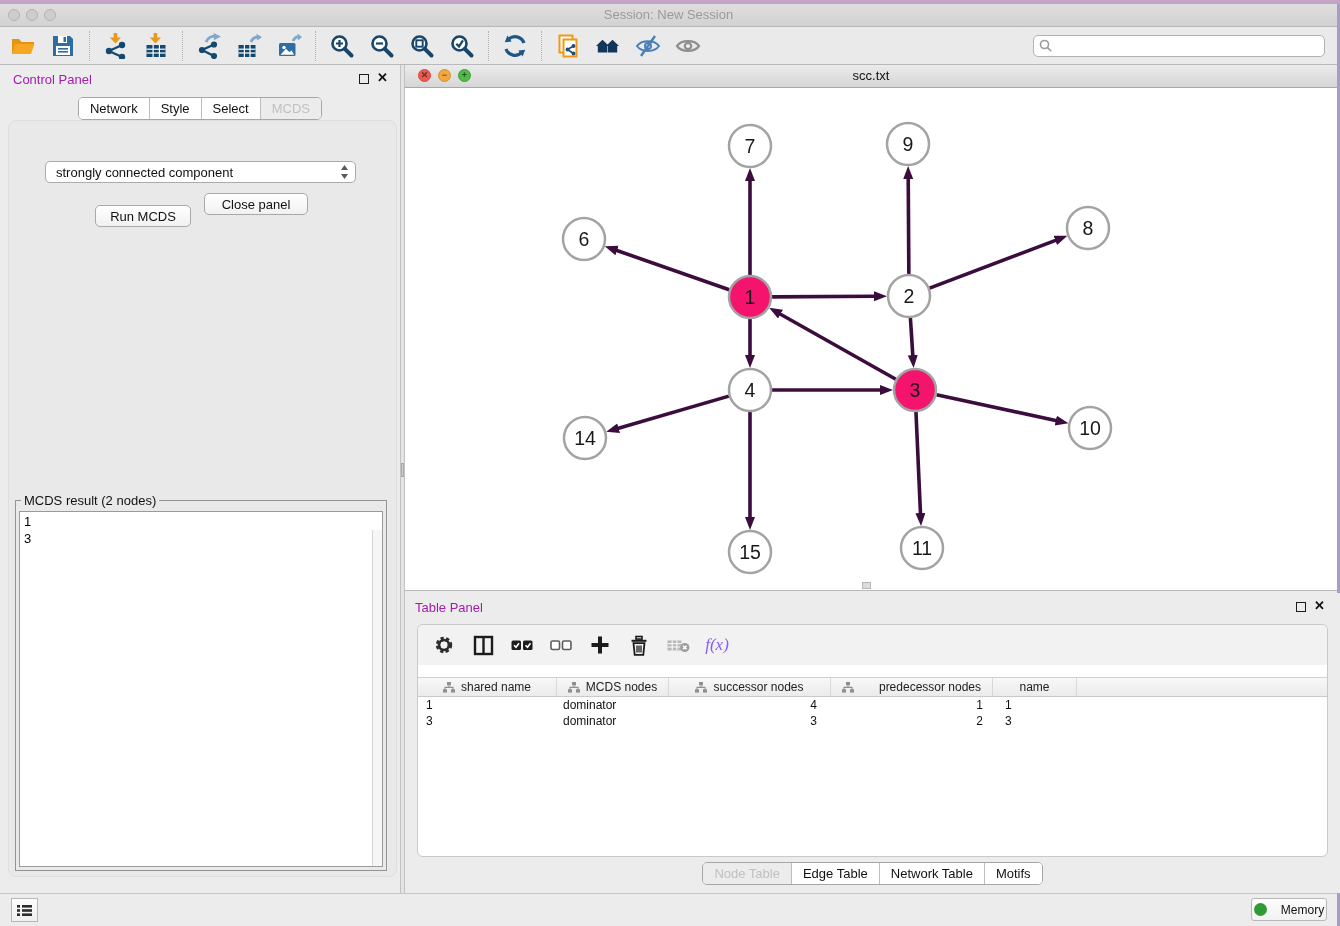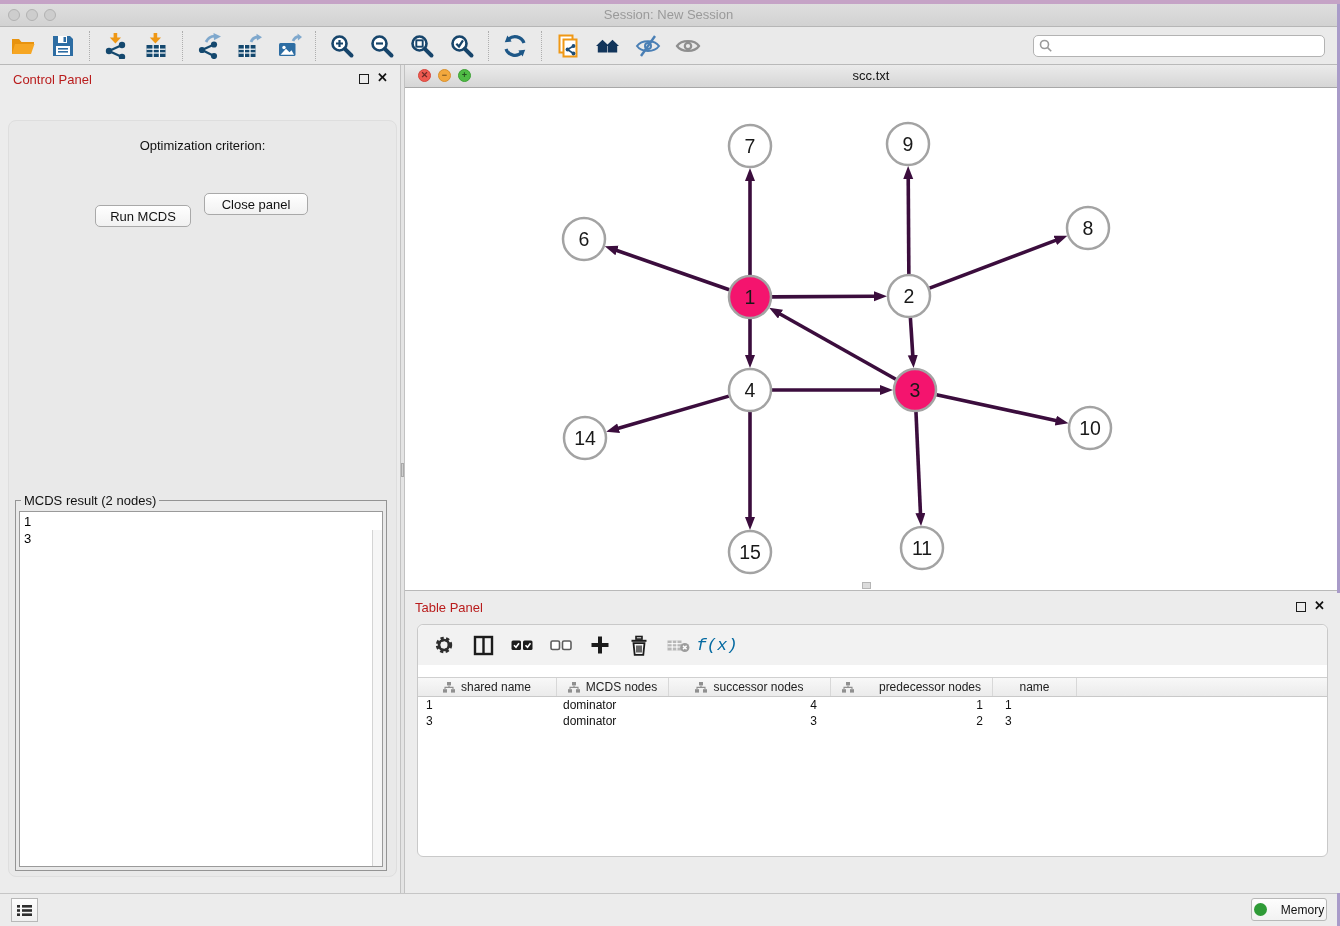--- a/index.html
+++ b/index.html
@@ -17,21 +17,21 @@
 
   
   #main-toolbar { left:0; top:27px; width:1337px; height:38px; background:#eaeaea; border-bottom:1px solid #b9b9b9; display:flex; align-items:center; padding-left:3px; }
   .tb-btn { width:40px; height:34px; background:transparent; border:none; display:flex; align-items:center; justify-content:center; }
   .tb-sep { width:1px; height:30px; border-left:1px dotted #aeaeae; margin:0 6px; }
   #search-box { position:absolute; right:12px; top:8px; width:292px; height:22px; background:#fff; border:1px solid #b3b3b3; border-radius:5px; display:flex; align-items:center; padding-left:5px; }
   #search-box input { border:none; outline:none; flex:1; height:18px; font-size:12px; background:transparent; }
 
   
   #control-panel { left:0; top:65px; width:400px; height:828px; background:#ececec; }
-  .panel-title { font-size:13px; color:#b91c1c; }
+  .panel-title { font-size:13px; color:#a21caf; }
   .float-icon { width:10px; height:10px; border:1.6px solid #1c1c1c; display:inline-block; }
   .close-glyph { font-size:13px; font-weight:bold; color:#111; line-height:10px; }
   #cp-title { left:13px; top:7px; }
   #cp-float { right:31px; top:9px; }
   #cp-close { right:12px; top:8px; }
   .tab-row { left:0; top:32px; width:100%; text-align:center; position:absolute; }
   .tabgroup { display:inline-flex; border:1px solid #a6a6a6; border-radius:5px; overflow:hidden; background:#fff; }
   .tab { padding:3px 11px; font-size:13px; color:#111; background:#fff; border-left:1px solid #bdbdbd; cursor:default; }
   .tab:first-child { border-left:none; }
   .tab.sel { background:#ececec; color:#c0c0c0; }
@@ -60,21 +60,21 @@
   #nw-resize-handle { position:absolute; left:457px; top:494px; width:9px; height:7px; background:#dcdcdc; border:1px solid #b5b5b5; }
 
   
   #table-panel { left:405px; top:593px; width:935px; height:300px; background:#ececec; }
   #tp-title { left:10px; top:7px; }
   #tp-float { right:34px; top:9px; }
   #tp-close { right:15px; top:8px; }
   #tp-container { position:absolute; left:12px; right:12px; top:31px; height:233px; background:#fff; border:1px solid #c9c9c9; border-radius:6px; overflow:hidden; }
   #tp-toolbar { height:40px; background:#f2f2f2; display:flex; align-items:center; padding-left:14px; gap:15px; border-radius:6px 6px 0 0; }
   .tp-icon { display:flex; align-items:center; justify-content:center; width:24px; height:24px; }
-  #formula-label { font-family:Liberation Mono, monospace; font-style:italic; font-size:17px; color:#0369a1; }
+  #formula-label { font-family:Liberation Serif, serif; font-style:italic; font-size:17px; color:#8b5cf6; }
   #tp-thead { display:flex; height:20px; margin-top:12px; background:linear-gradient(#f8f8f8,#ebebeb); border-top:1px solid #d0d0d0; border-bottom:1px solid #c9c9c9; font-size:12px; color:#222; align-items:stretch; }
   .th { display:flex; align-items:center; justify-content:center; gap:6px; border-right:1px solid #d8d8d8; }
   .th-fill { flex:1; border-right:none; }
   .tr { display:flex; height:16px; font-size:12px; color:#111; align-items:center; background:#fff; }
   .td { overflow:hidden; white-space:nowrap; }
   .td.a-l0 { padding-left:8px; }
   .td.a-l1 { padding-left:6px; }
   .td.a-r2 { text-align:right; padding-right:14px; }
   .td.a-r3 { text-align:right; padding-right:10px; }
   .td.a-l4 { padding-left:12px; }
@@ -251,22 +251,34 @@
         <line x1="8.6" y1="8.6" x2="12.2" y2="12.2" stroke="#9a9a9a" stroke-width="1.6"></line>
       </svg>
     <input placeholder="" style="">
   </div>
 </div>
 
 <div id="control-panel" class="abs">
   <span id="cp-title" class="abs panel-title">Control Panel</span>
   <span id="cp-float" class="abs float-icon"></span>
   <span id="cp-close" class="abs close-glyph">✕</span>
+  <div id="cp-tabs" class="tab-row"><span class="tabgroup">
+        <span class="tab">Network</span>
+        <span class="tab">Style</span>
+        <span class="tab">Select</span>
+        <span class="tab sel">MCDS</span>
+      </span></div>
   <div id="cp-body">
-    <div id="opt-label">Optimization criterion:</div>
+    <div id="criterion-select">
+      <span>strongly connected component</span>
+      <svg width="9" height="16" viewBox="0 0 9 16">
+          <path d="M4.5 1 L1 6 h7z" fill="#5a5a5a"></path>
+          <path d="M1 10 h7 L4.5 15z" fill="#5a5a5a"></path>
+        </svg>
+    </div>
     <button id="run-btn" class="cp-btn">Run MCDS</button>
     <button id="close-panel-btn" class="cp-btn">Close panel</button>
     <fieldset id="result-box">
       <legend>MCDS result (2 nodes)</legend>
       <div id="result-text">1
 3</div>
       <div id="result-scrollbar"></div>
     </fieldset>
   </div>
 </div>
@@ -464,20 +476,26 @@
         </div>
         <div class="tr">
           <div class="td a-l0" style="width: 139px;">3</div>
           <div class="td a-l1" style="width: 112px;">dominator</div>
           <div class="td a-r2" style="width: 162px;">3</div>
           <div class="td a-r3" style="width: 162px;">2</div>
           <div class="td a-l4" style="width: 84px;">3</div>
         </div>
       </div>
   </div>
+  <div id="tp-tabs" class="tab-row"><span class="tabgroup">
+        <span class="tab sel">Node Table</span>
+        <span class="tab">Edge Table</span>
+        <span class="tab">Network Table</span>
+        <span class="tab">Motifs</span>
+      </span></div>
 </div>
 
 <div id="status-bar" class="abs">
   <span id="list-btn">
     <svg width="17" height="15" viewBox="0 0 17 15">
         <g fill="#2c2c2c">
           <rect x="1" y="2" width="3" height="2.6"></rect>
           <rect x="6" y="2" width="10" height="2.6"></rect>
           <rect x="1" y="6.2" width="3" height="2.6"></rect>
           <rect x="6" y="6.2" width="10" height="2.6"></rect>

